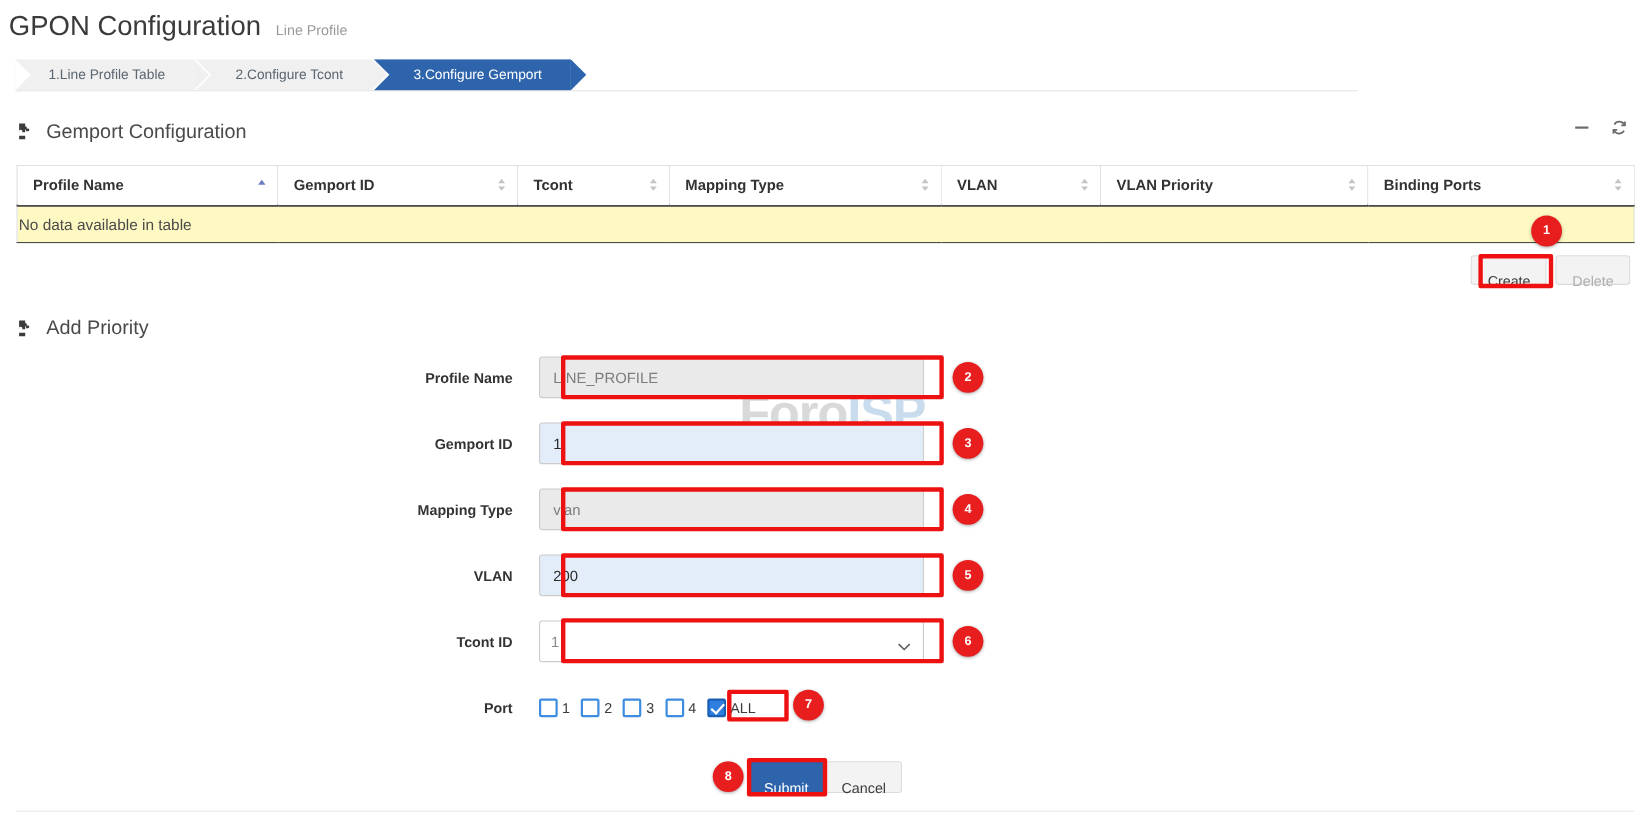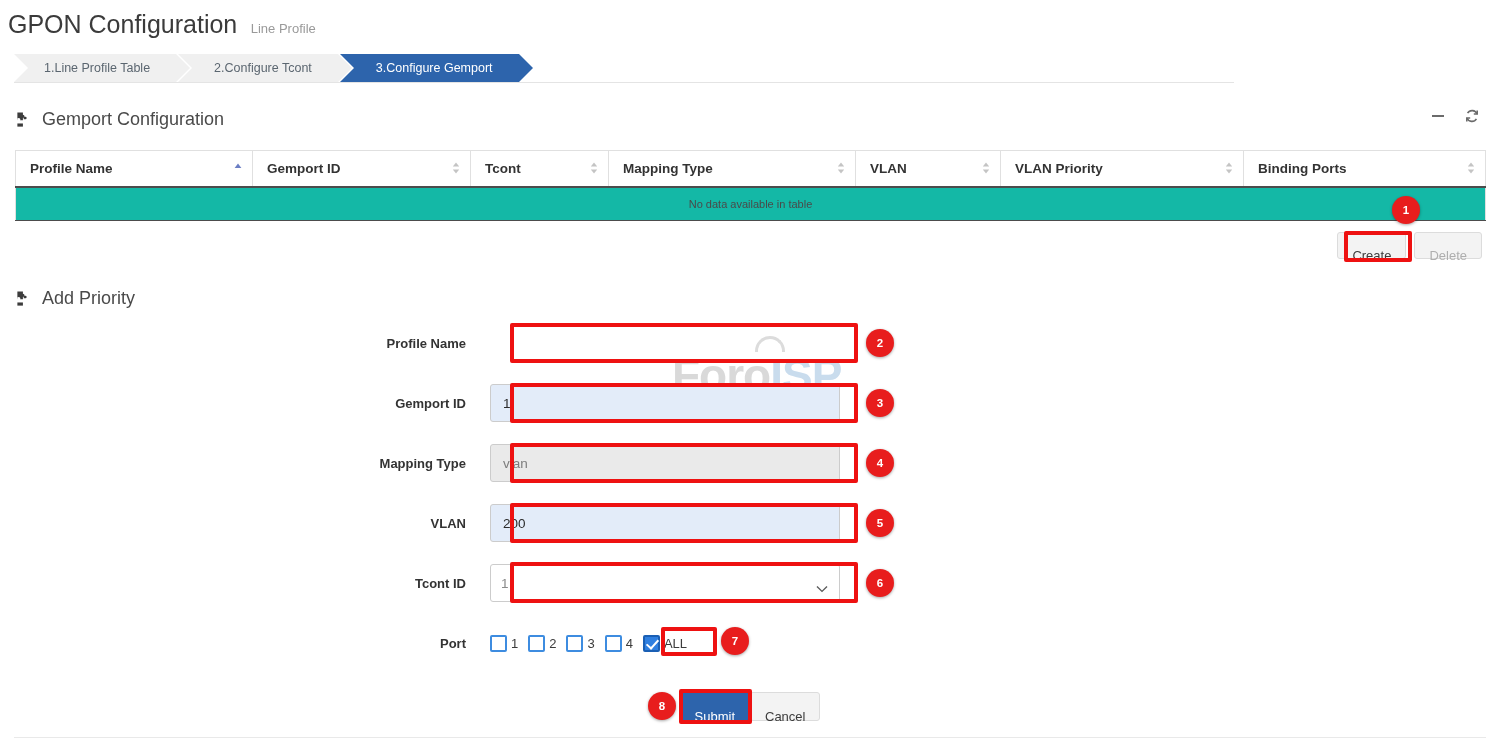--- a/index.html
+++ b/index.html
@@ -137,26 +137,26 @@
   }
   .sort-ico {
     position: absolute;
     right: 10px; top: 50%;
     transform: translateY(-50%);
     width: 8px; height: 13px;
     display: block;
   }
   .tbl tbody td {
     height: 34px;
-    background: #14b8a6;
+    background: #fef9c3;
     border: 1px solid #e0e0e0;
     border-bottom: 1px solid #4c4c4c;
-    font-size: 11px;
+    font-size: 14px;
     color: #4a4a4a;
-    text-align: center;
+    text-align: left;
   }
 
   
   .tbl-actions {
     position: absolute;
     right: 18px; top: 232px;
     display: flex; gap: 8px;
     z-index: 3;
   }
   .btn {
@@ -445,20 +445,23 @@
         <path d="M3 17h7v4H3z"></path>
       </svg>
     </span>
     <span class="sect-txt">Add Priority</span>
   </div>
 
   <div class="form">
 
     <div class="frow">
       <div class="flabel">Profile Name</div>
+      <div class="fctrl">
+        <input class="finput ro" readonly="" value="LINE_PROFILE" style="">
+      </div>
     </div>
 
     <div class="frow">
       <div class="flabel">Gemport ID</div>
       <div class="fctrl">
         <input class="finput ed" value="1" style="">
       </div>
     </div>
 
     <div class="frow">

